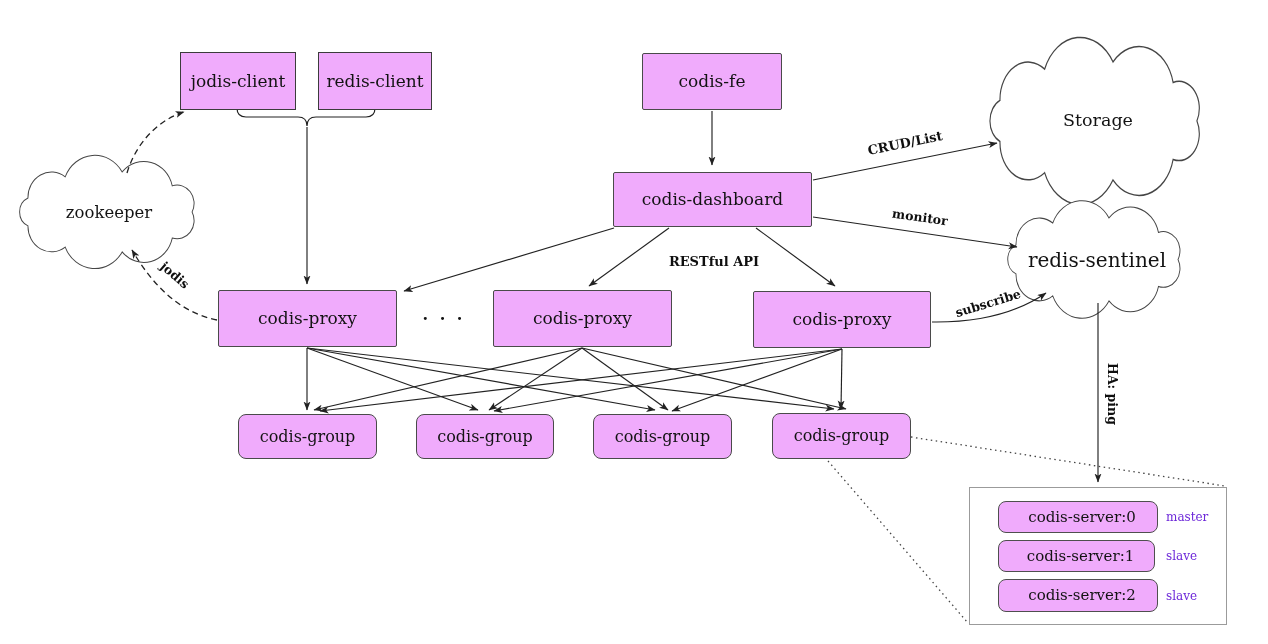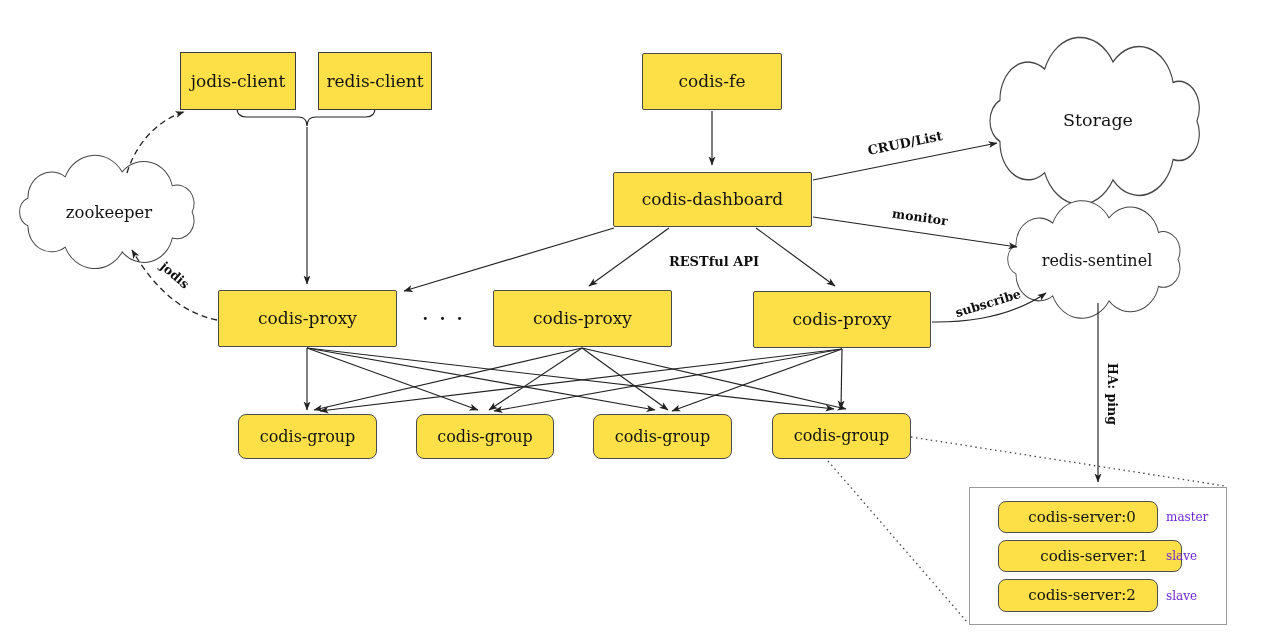--- a/index.html
+++ b/index.html
@@ -3,21 +3,21 @@
 <meta charset="utf-8">
 <style>
   html,body{margin:0;padding:0;background:#ffffff;}
   .canvas{
     position:relative;width:1268px;height:644px;background:#ffffff;
     font-family:"DejaVu Serif", serif;color:#111;overflow:hidden;
   }
   .wires{position:absolute;left:0;top:0;width:1268px;height:644px;}
   .node{
     position:absolute;display:flex;align-items:center;justify-content:center;
-    background:#fde047;color:#131313;font-size:17px;line-height:1;box-sizing:border-box;
+    background:#f0abfc;color:#131313;font-size:17px;line-height:1;box-sizing:border-box;
     white-space:nowrap;
   }
   .rect{border:1.5px solid #3c3c3c;}
   .round{border:1.4px solid #4a4a4a;border-radius:2px;}
   .groupbox{font-size:16px;border-radius:8px;}
   .serverbox{border:1.6px solid #4f4f4f;border-radius:8px;font-size:15px;padding-left:8px;}
   .detailbox{border:1.2px solid #9b9b9b;background:#fff;}
   .cloud-lbl{
     position:absolute;transform:translate(-50%,-50%);white-space:nowrap;
     color:#131313;font-size:16.5px;text-align:center;
@@ -140,33 +140,33 @@
     <span>codis-group</span>
   </div>
   <div class="node round groupbox" style="left:772px;top:413px;width:139px;height:46px">
     <span>codis-group</span>
   </div>
 
   <div class="node detailbox" style="left:969px;top:487px;width:258px;height:138px"></div>
   <div class="node serverbox" style="left:998px;top:501px;width:160px;height:32px">
     <span>codis-server:0</span>
   </div>
-  <div class="node serverbox" style="left:998px;top:540px;width:184px;height:32px">
+  <div class="node serverbox" style="left:998px;top:540px;width:157px;height:32px">
     <span>codis-server:1</span>
   </div>
   <div class="node serverbox" style="left:998px;top:579px;width:160px;height:33px">
     <span>codis-server:2</span>
   </div>
   <div class="role" style="left:1166px;top:517px">master</div>
   <div class="role" style="left:1166px;top:556px">slave</div>
   <div class="role" style="left:1166px;top:596px">slave</div>
 
   <div class="cloud-lbl" style="left:109px;top:212px">zookeeper</div>
   <div class="cloud-lbl" style="left:1098px;top:120px;font-size:17.5px">Storage</div>
-  <div class="cloud-lbl" style="left:1097px;top:260px;font-size:16px">redis-sentinel</div>
+  <div class="cloud-lbl" style="left:1097px;top:260px;font-size:20px">redis-sentinel</div>
 
   <div class="lbl" style="left:905px;top:143px;font-size:13px;transform:translate(-50%,-50%) rotate(-11.5deg)">CRUD/List</div>
   <div class="lbl" style="left:920px;top:217px;transform:translate(-50%,-50%) rotate(8deg)">monitor</div>
   <div class="lbl" style="left:714px;top:261px;font-size:13px;transform:translate(-50%,-50%)">RESTful API</div>
   <div class="lbl" style="left:988px;top:303px;transform:translate(-50%,-50%) rotate(-17deg)">subscribe</div>
   <div class="lbl" style="left:175px;top:275px;transform:translate(-50%,-50%) rotate(41deg)">jodis</div>
   <div class="lbl" style="left:1112px;top:394px;transform:translate(-50%,-50%) rotate(90deg)">HA: ping</div>
 
 </div>
 

